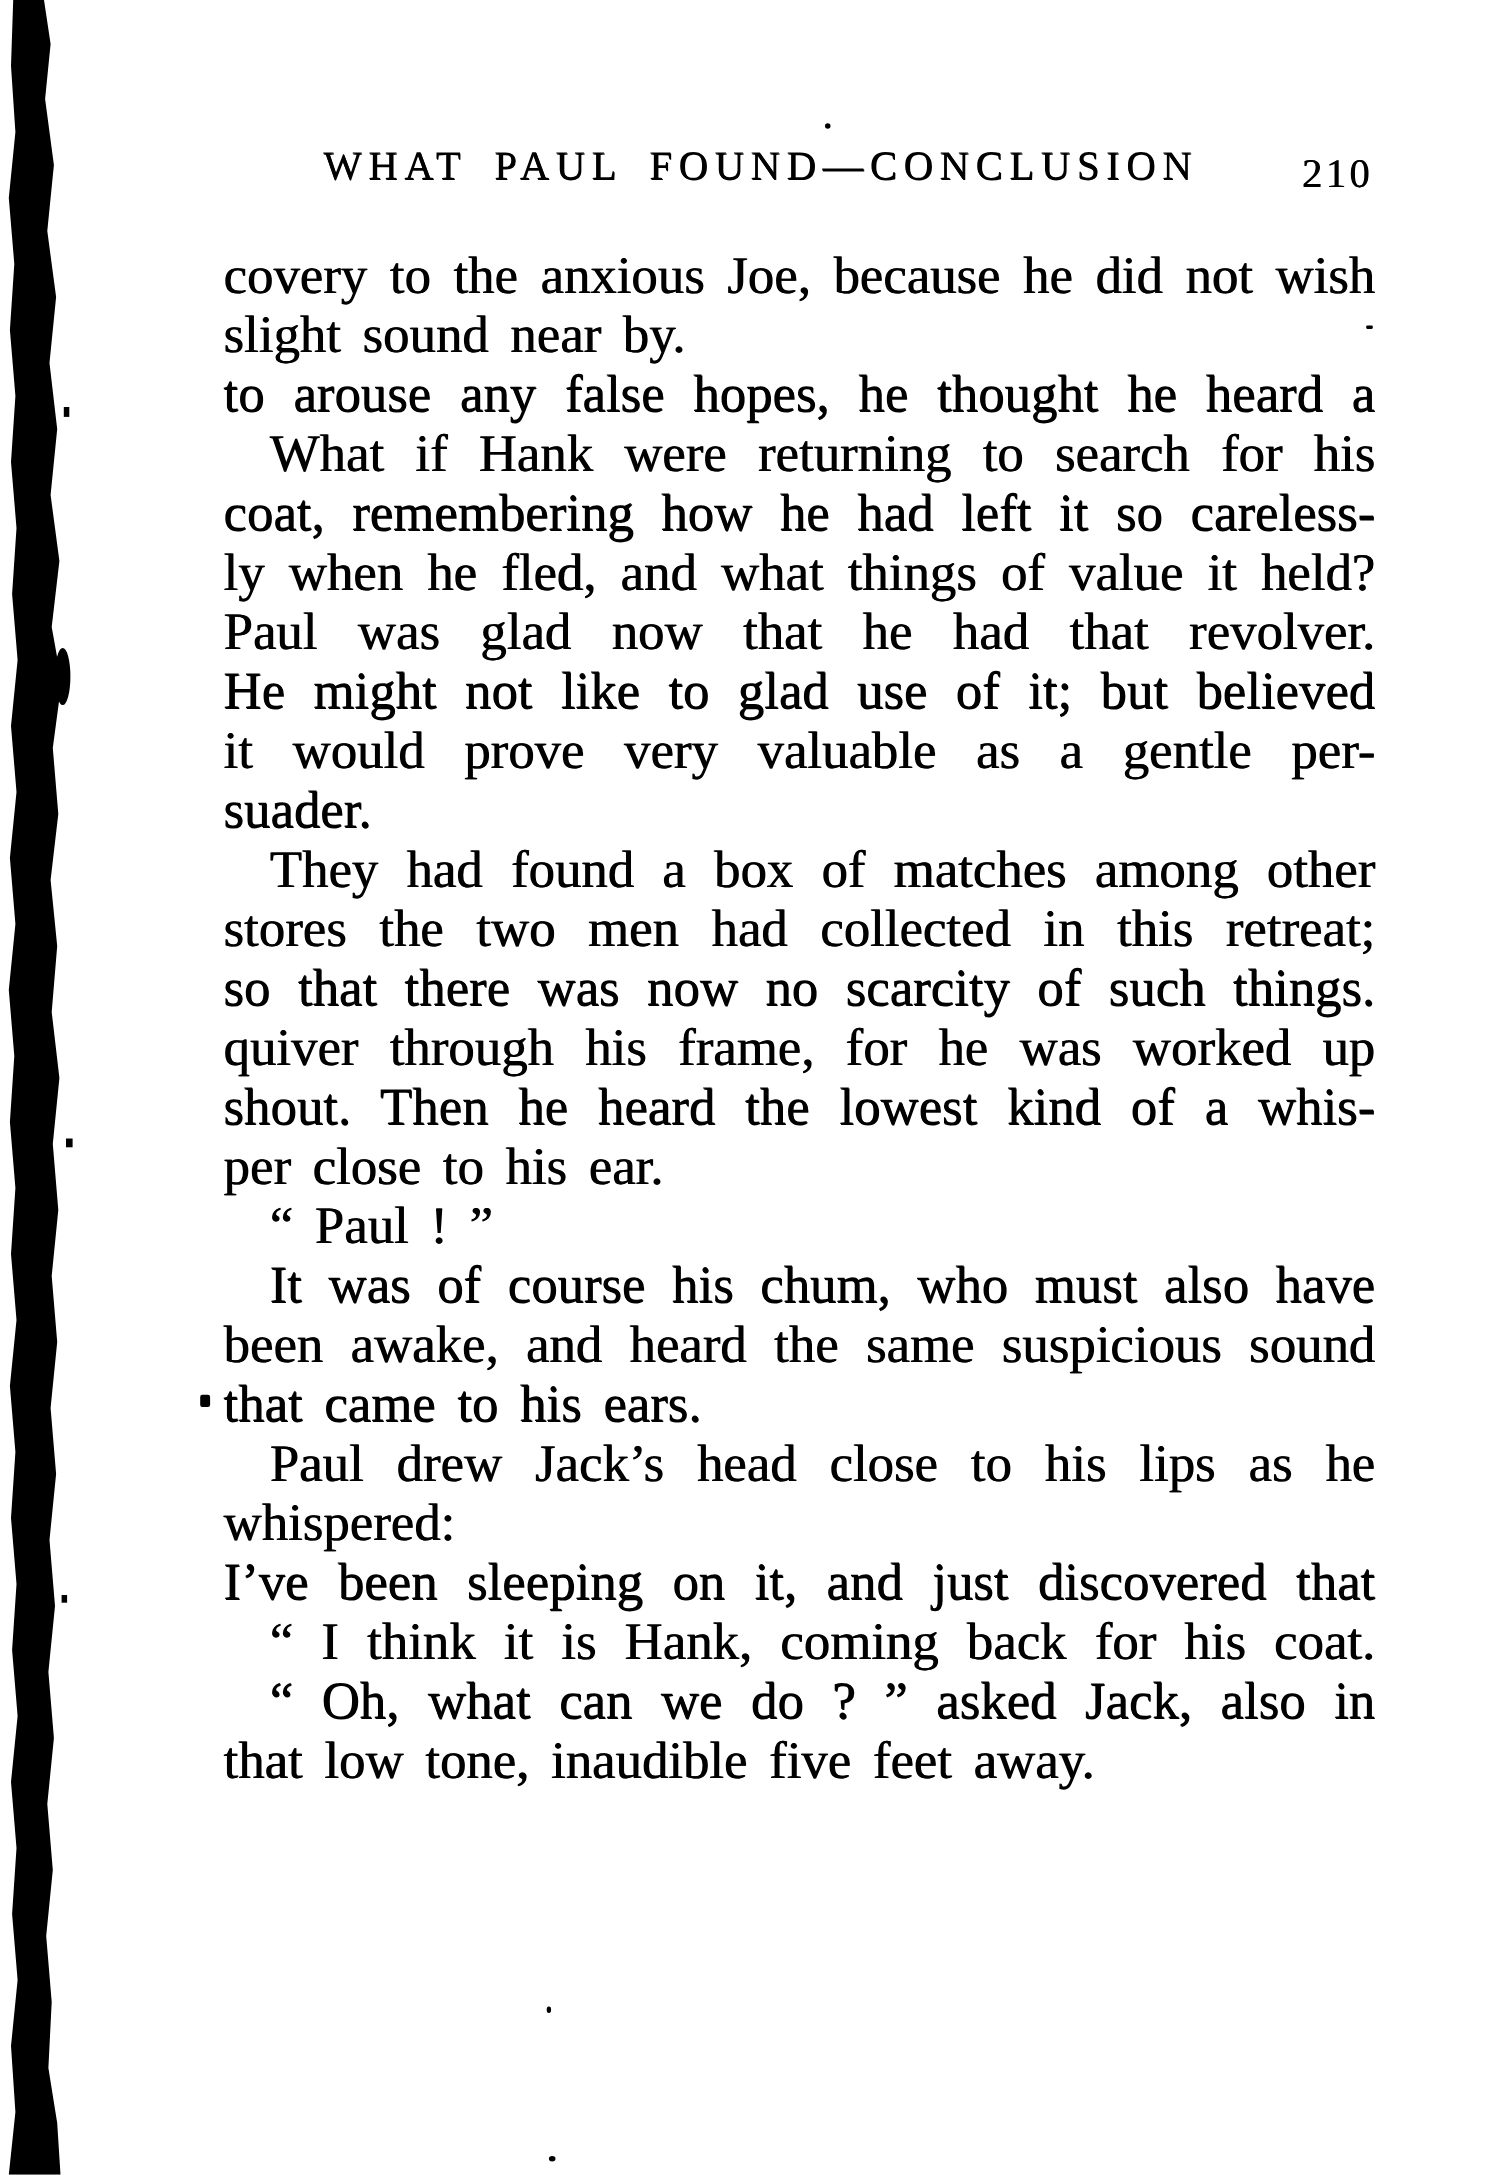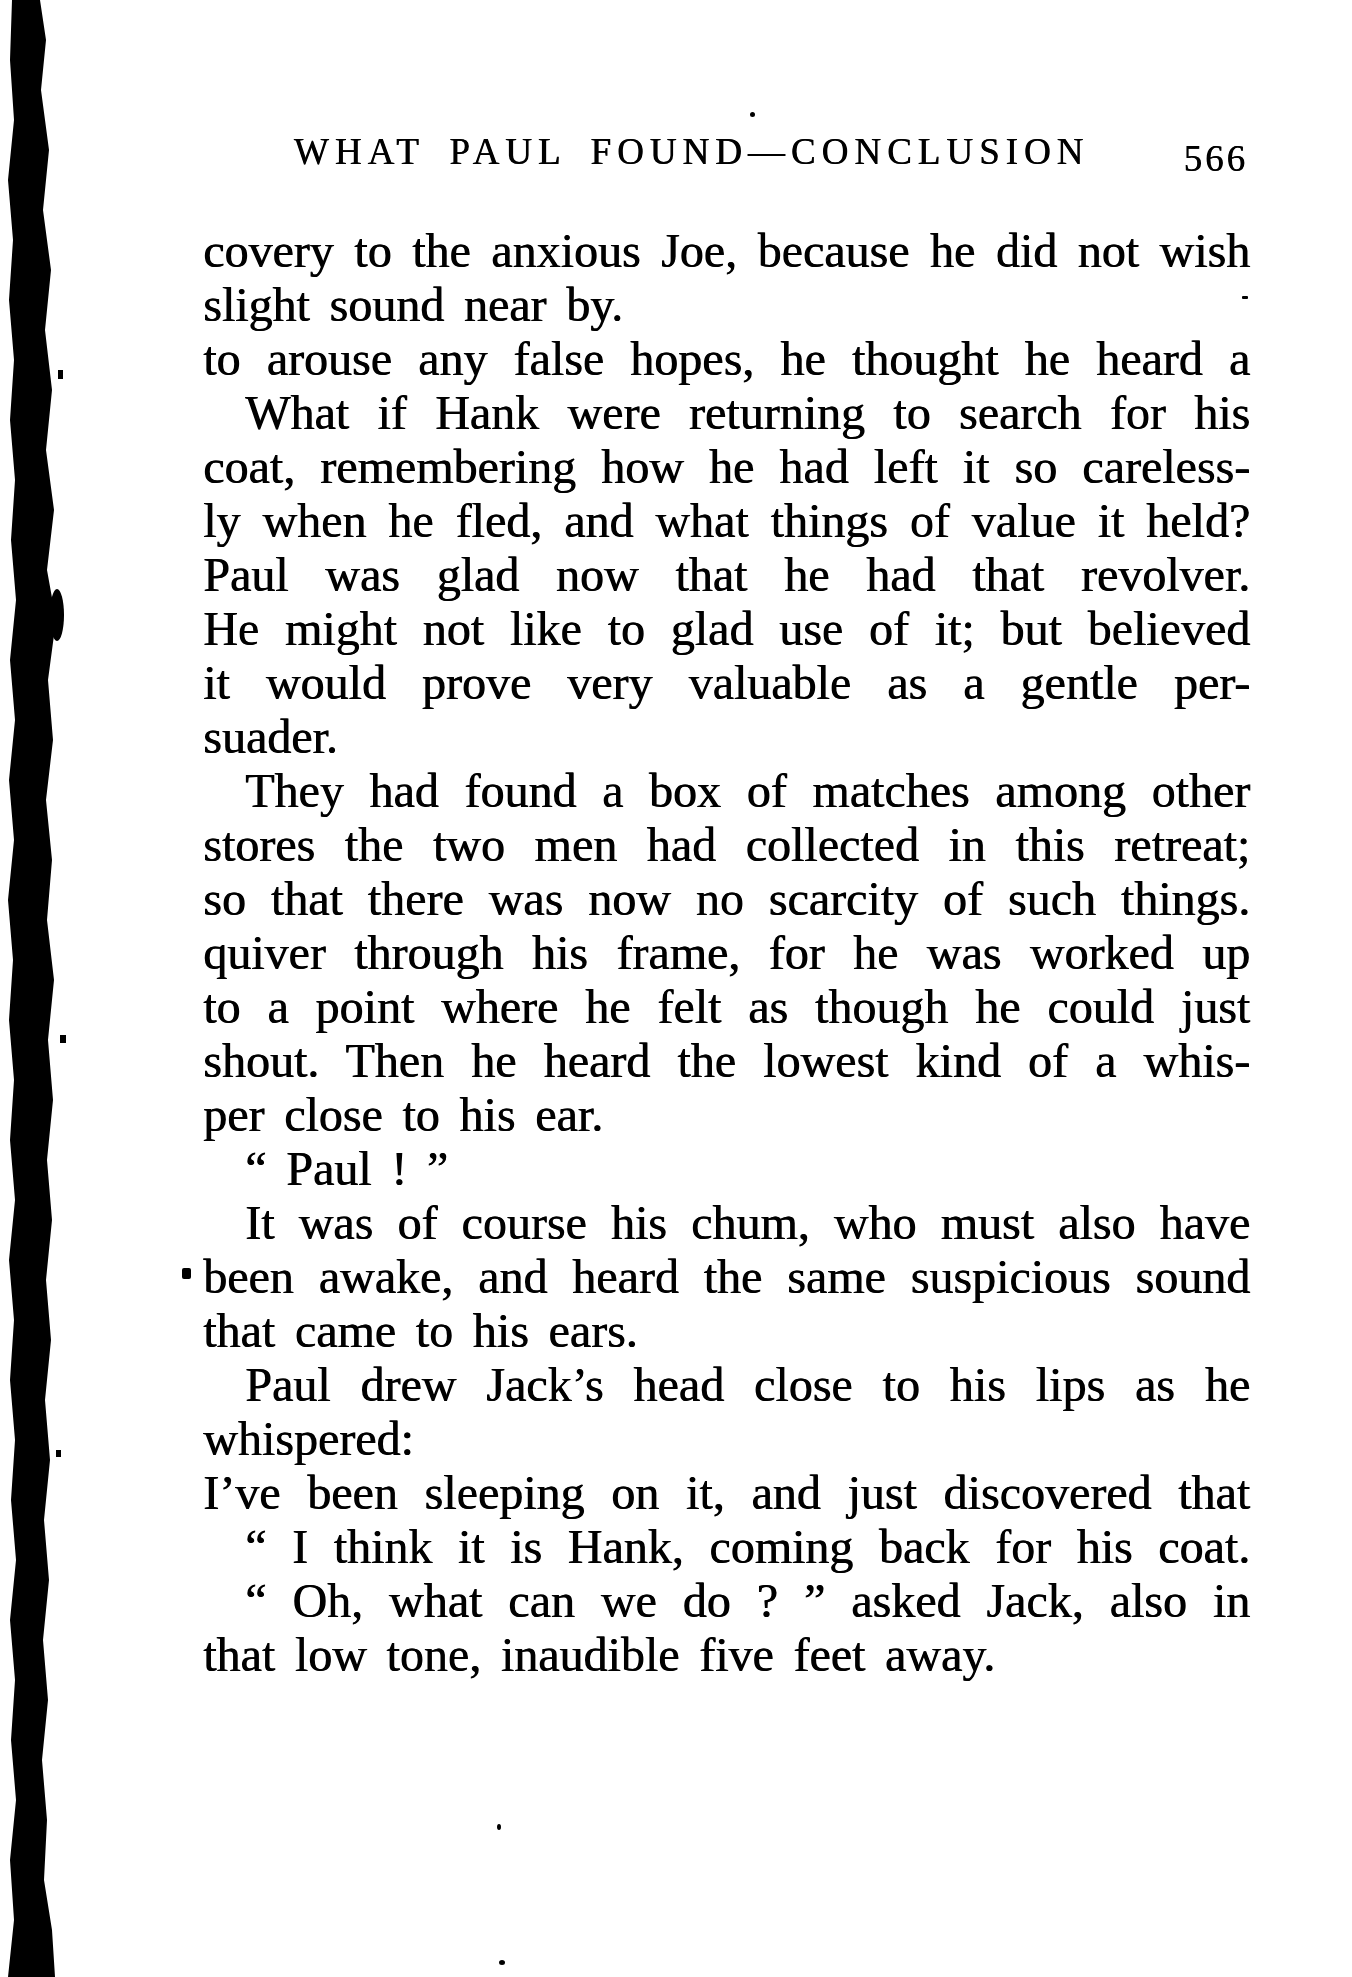--- a/index.html
+++ b/index.html
@@ -74,39 +74,38 @@
 </svg>
 
 <div class="speck" style="left:750px;top:112px;width:5px;height:5px;"></div>
 <div class="speck" style="left:182px;top:1268px;width:9px;height:11px;border-radius:2px;"></div>
 <div class="speck" style="left:497px;top:1824px;width:4px;height:6px;"></div>
 <div class="speck" style="left:499px;top:1960px;width:6px;height:5px;"></div>
 <div class="speck" style="left:1242px;top:296px;width:6px;height:3px;border-radius:1px;"></div>
 
 <div class="running-header">
   <span class="header-title">WHAT PAUL FOUND—CONCLUSION</span>
-  <span class="header-pagenum">566</span>
+  <span class="header-pagenum">210</span>
 </div>
 
 <div class="page-text">
     <div class="line">covery to the anxious Joe, because he did not wish</div>
     <div class="line nojust">slight sound near by.</div>
     <div class="line">to arouse any false hopes, he thought he heard a</div>
     <div class="line indent">What if Hank were returning to search for his</div>
     <div class="line">coat, remembering how he had left it so careless-</div>
     <div class="line">ly when he fled, and what things of value it held?</div>
     <div class="line">Paul was glad now that he had that revolver.</div>
     <div class="line">He might not like to glad use of it; but believed</div>
     <div class="line">it would prove very valuable as a gentle per-</div>
     <div class="line nojust">suader.</div>
     <div class="line indent">They had found a box of matches among other</div>
     <div class="line">stores the two men had collected in this retreat;</div>
     <div class="line">so that there was now no scarcity of such things.</div>
     <div class="line">quiver through his frame, for he was worked up</div>
-    <div class="line">to a point where he felt as though he could just</div>
     <div class="line">shout.  Then he heard the lowest kind of a whis-</div>
     <div class="line nojust">per close to his ear.</div>
     <div class="line indent nojust">“ Paul ! ”</div>
     <div class="line indent">It was of course his chum, who must also have</div>
     <div class="line">been awake, and heard the same suspicious sound</div>
     <div class="line nojust">that came to his ears.</div>
     <div class="line indent">Paul drew Jack’s head close to his lips as he</div>
     <div class="line nojust">whispered:</div>
     <div class="line">I’ve been sleeping on it, and just discovered that</div>
     <div class="line indent">“ I think it is Hank, coming back for his coat.</div>

